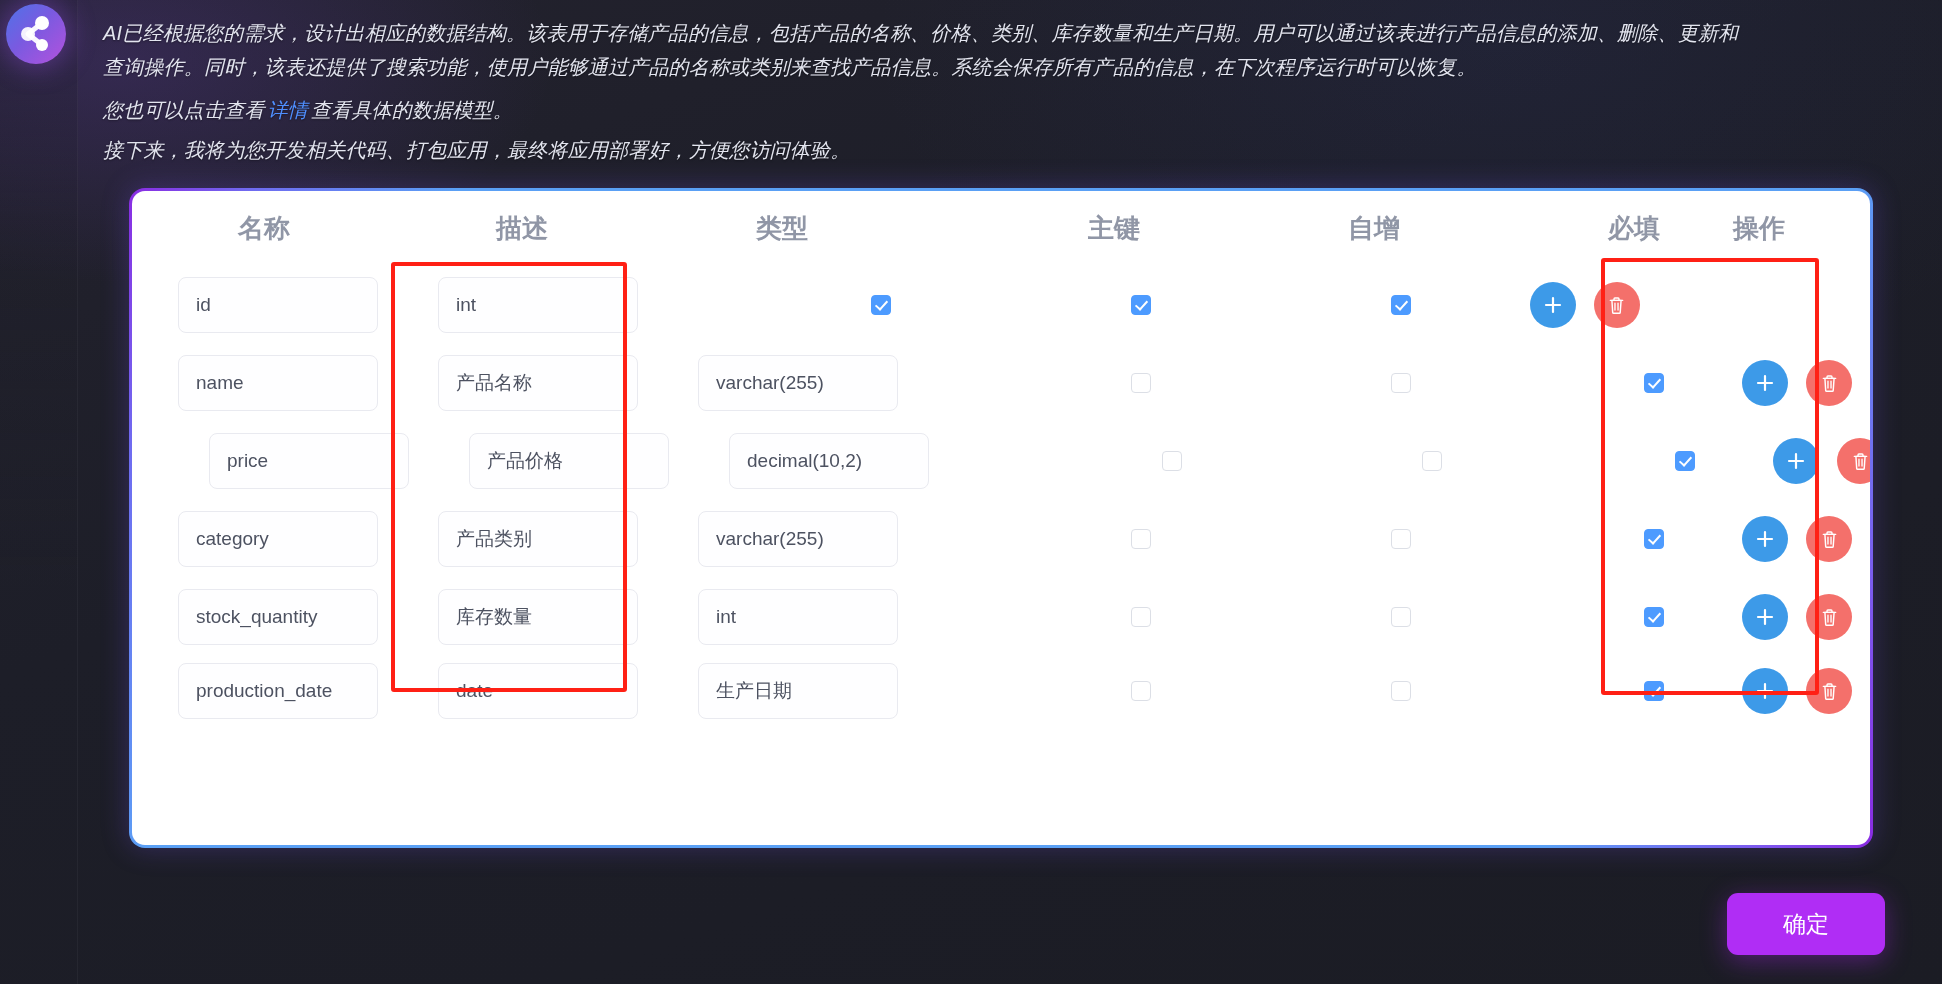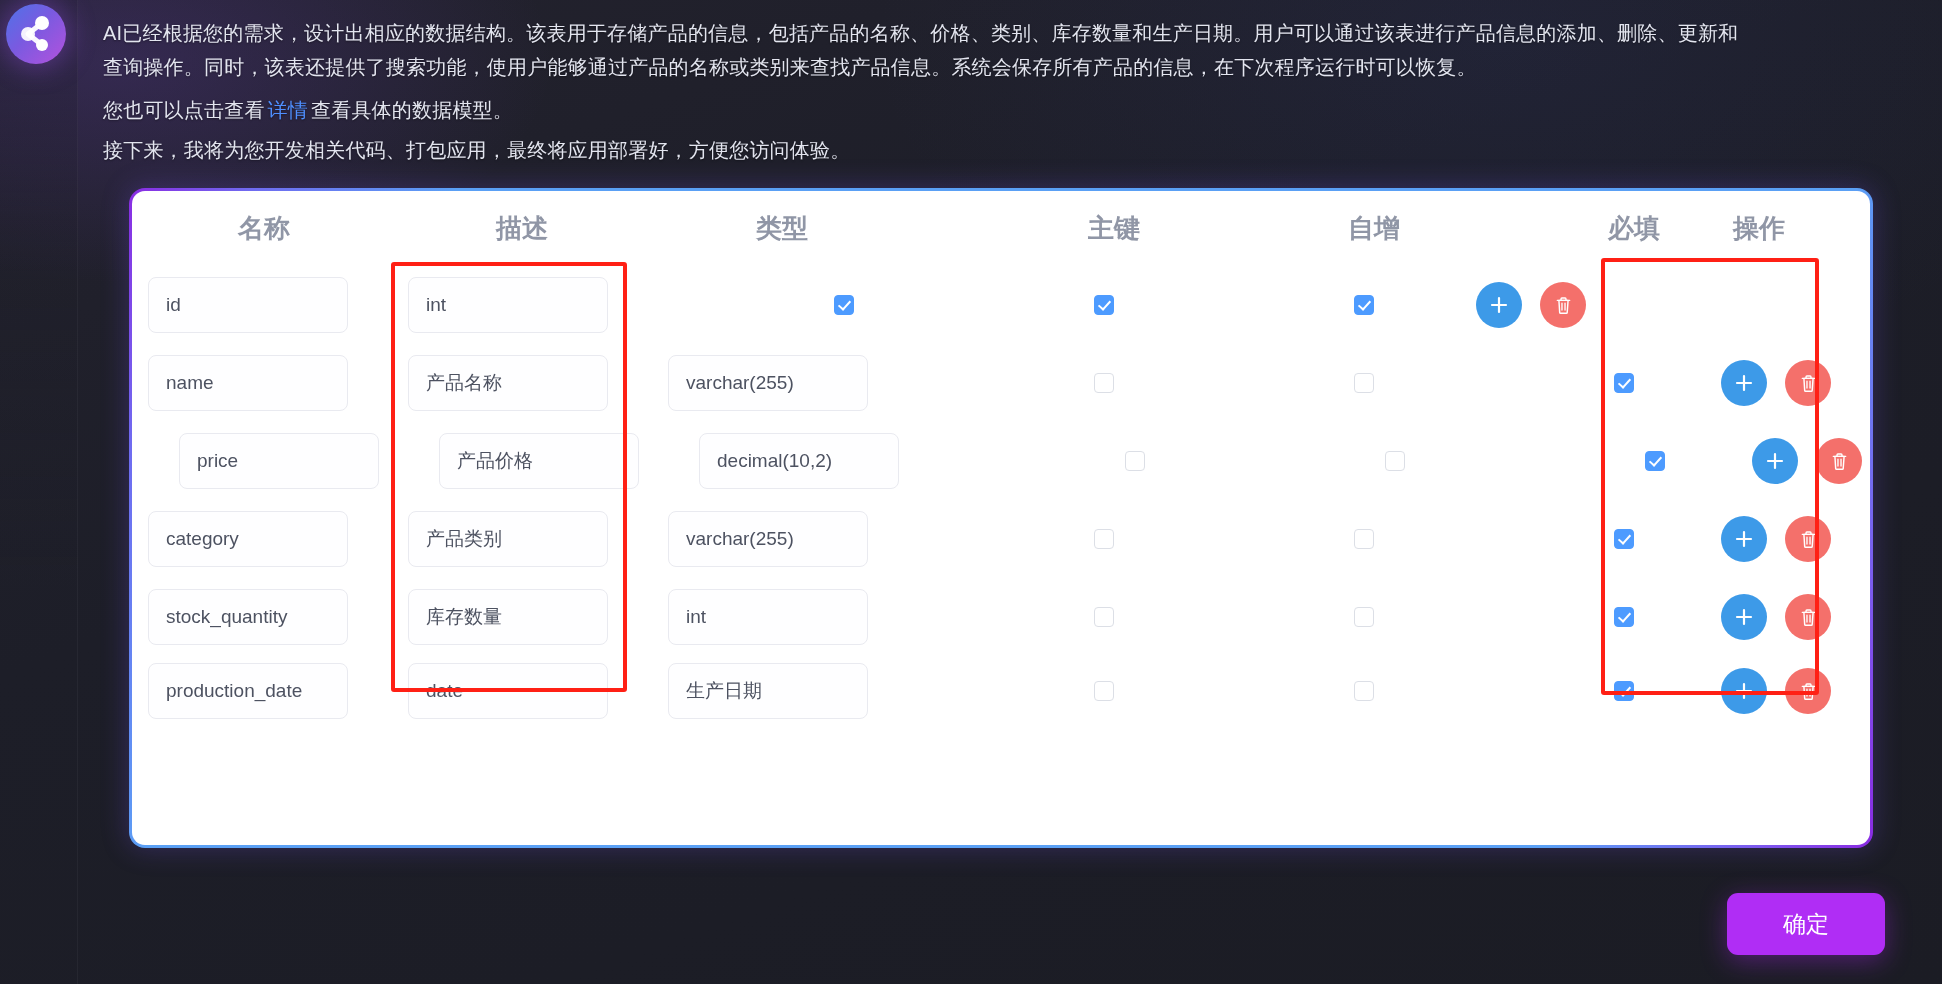--- a/index.html
+++ b/index.html
@@ -49,20 +49,21 @@
     width: 1863px; height: 984px;
   }
 
   .paragraph {
     position: absolute;
     color: #e3e5ef;
     font-size: 20px;
     line-height: 34px;
     letter-spacing: 0.2px;
     text-shadow: 0 1px 2px rgba(0,0,0,0.4);
+    font-style: italic;
   }
 
   .p1 { left: 24px; top: 16px; width: 1650px; }
   .p2 { left: 24px; top: 93px; }
   .p3 { left: 24px; top: 133px; }
 
   .link-detail {
     color: #4f8fff;
     cursor: pointer;
     padding: 0 3px;
@@ -134,21 +135,21 @@
     padding: 0 17px;
     font-size: 19px;
     color: #4d5261;
     white-space: nowrap;
     overflow: hidden;
   }
   .cell-name .field { margin-left: 0px; }
   .cell-desc .field { margin-left: 0px; }
   .cell-type .field { margin-left: 0px; }
 
-  .cell { display: flex; align-items: center; }
+  .cell { display: flex; align-items: center; justify-content: center; }
   .cell-pk, .cell-ai, .cell-req { padding-left: 166px; }
 
   
   .cbox {
     width: 20px; height: 20px;
     border-radius: 4px;
     border: 1px solid #dcdfe6;
     background: #fff;
     position: relative;
     cursor: pointer;

